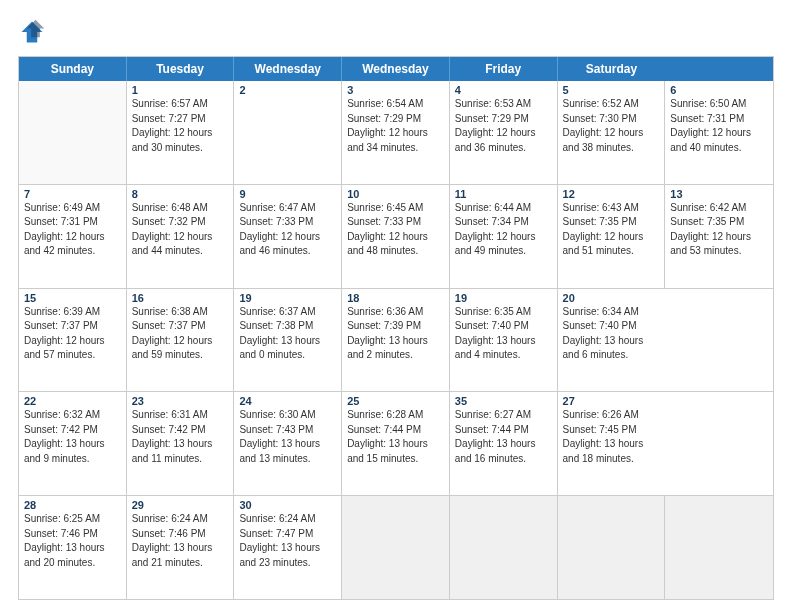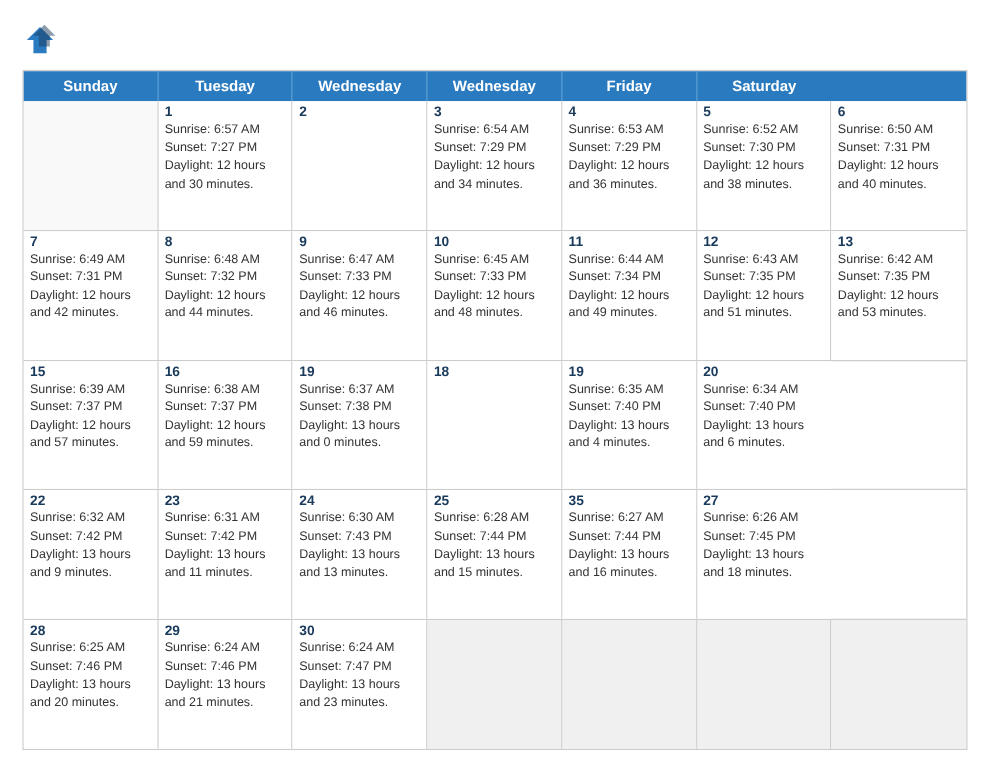--- a/index.html
+++ b/index.html
@@ -215,20 +215,21 @@
           <div class="cal-cell">
             <span class="day-num">16</span>
             <div class="day-info">Sunrise: 6:38 AM<br>Sunset: 7:37 PM<br>Daylight: 12 hours and 59 minutes.</div>
           </div>
           <div class="cal-cell">
             <span class="day-num">19</span>
             <div class="day-info">Sunrise: 6:37 AM<br>Sunset: 7:38 PM<br>Daylight: 13 hours and 0 minutes.</div>
           </div>
           <div class="cal-cell">
             <span class="day-num">18</span>
+            <div class="day-info">Sunrise: 6:36 AM<br>Sunset: 7:39 PM<br>Daylight: 13 hours and 2 minutes.</div>
           </div>
           <div class="cal-cell">
             <span class="day-num">19</span>
             <div class="day-info">Sunrise: 6:35 AM<br>Sunset: 7:40 PM<br>Daylight: 13 hours and 4 minutes.</div>
           </div>
           <div class="cal-cell">
             <span class="day-num">20</span>
             <div class="day-info">Sunrise: 6:34 AM<br>Sunset: 7:40 PM<br>Daylight: 13 hours and 6 minutes.</div>
           </div>
         </div>

